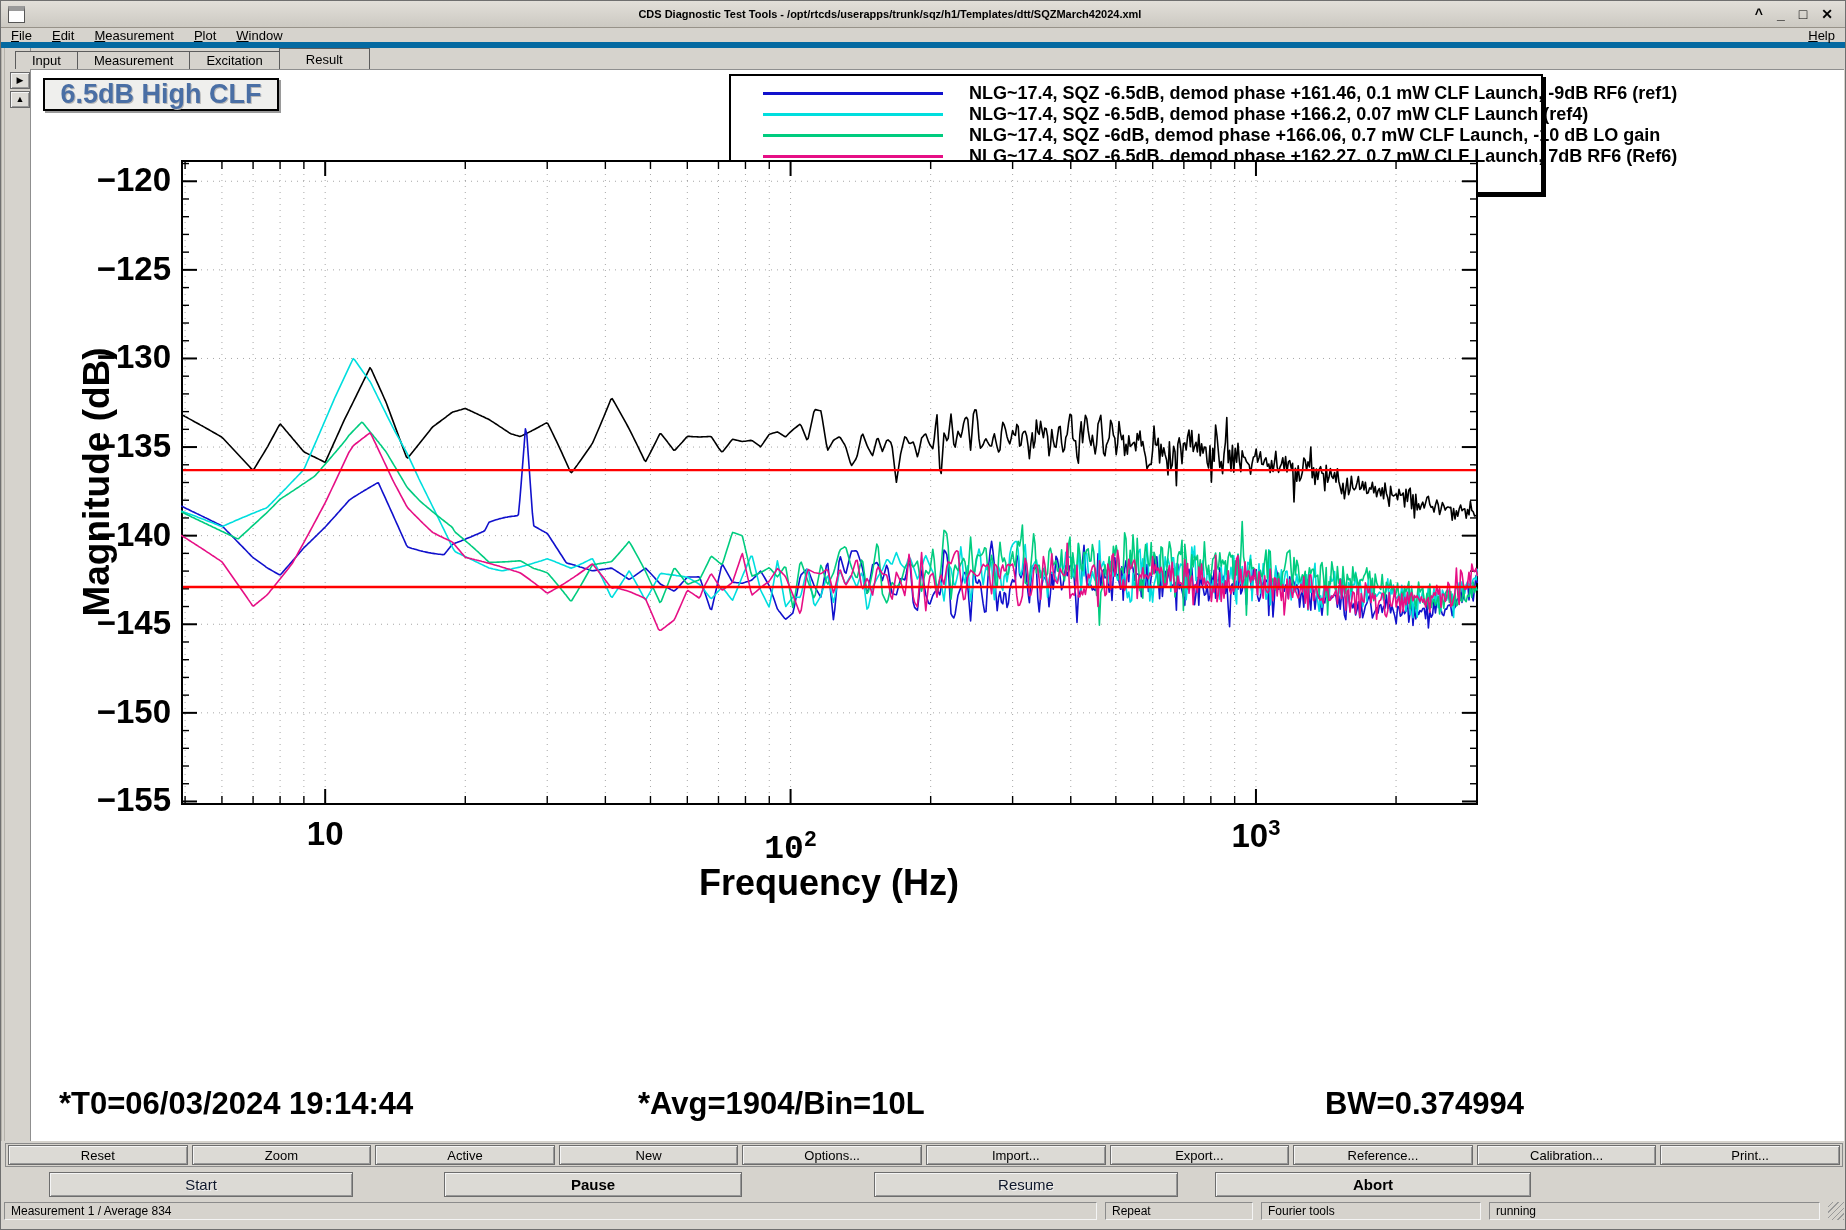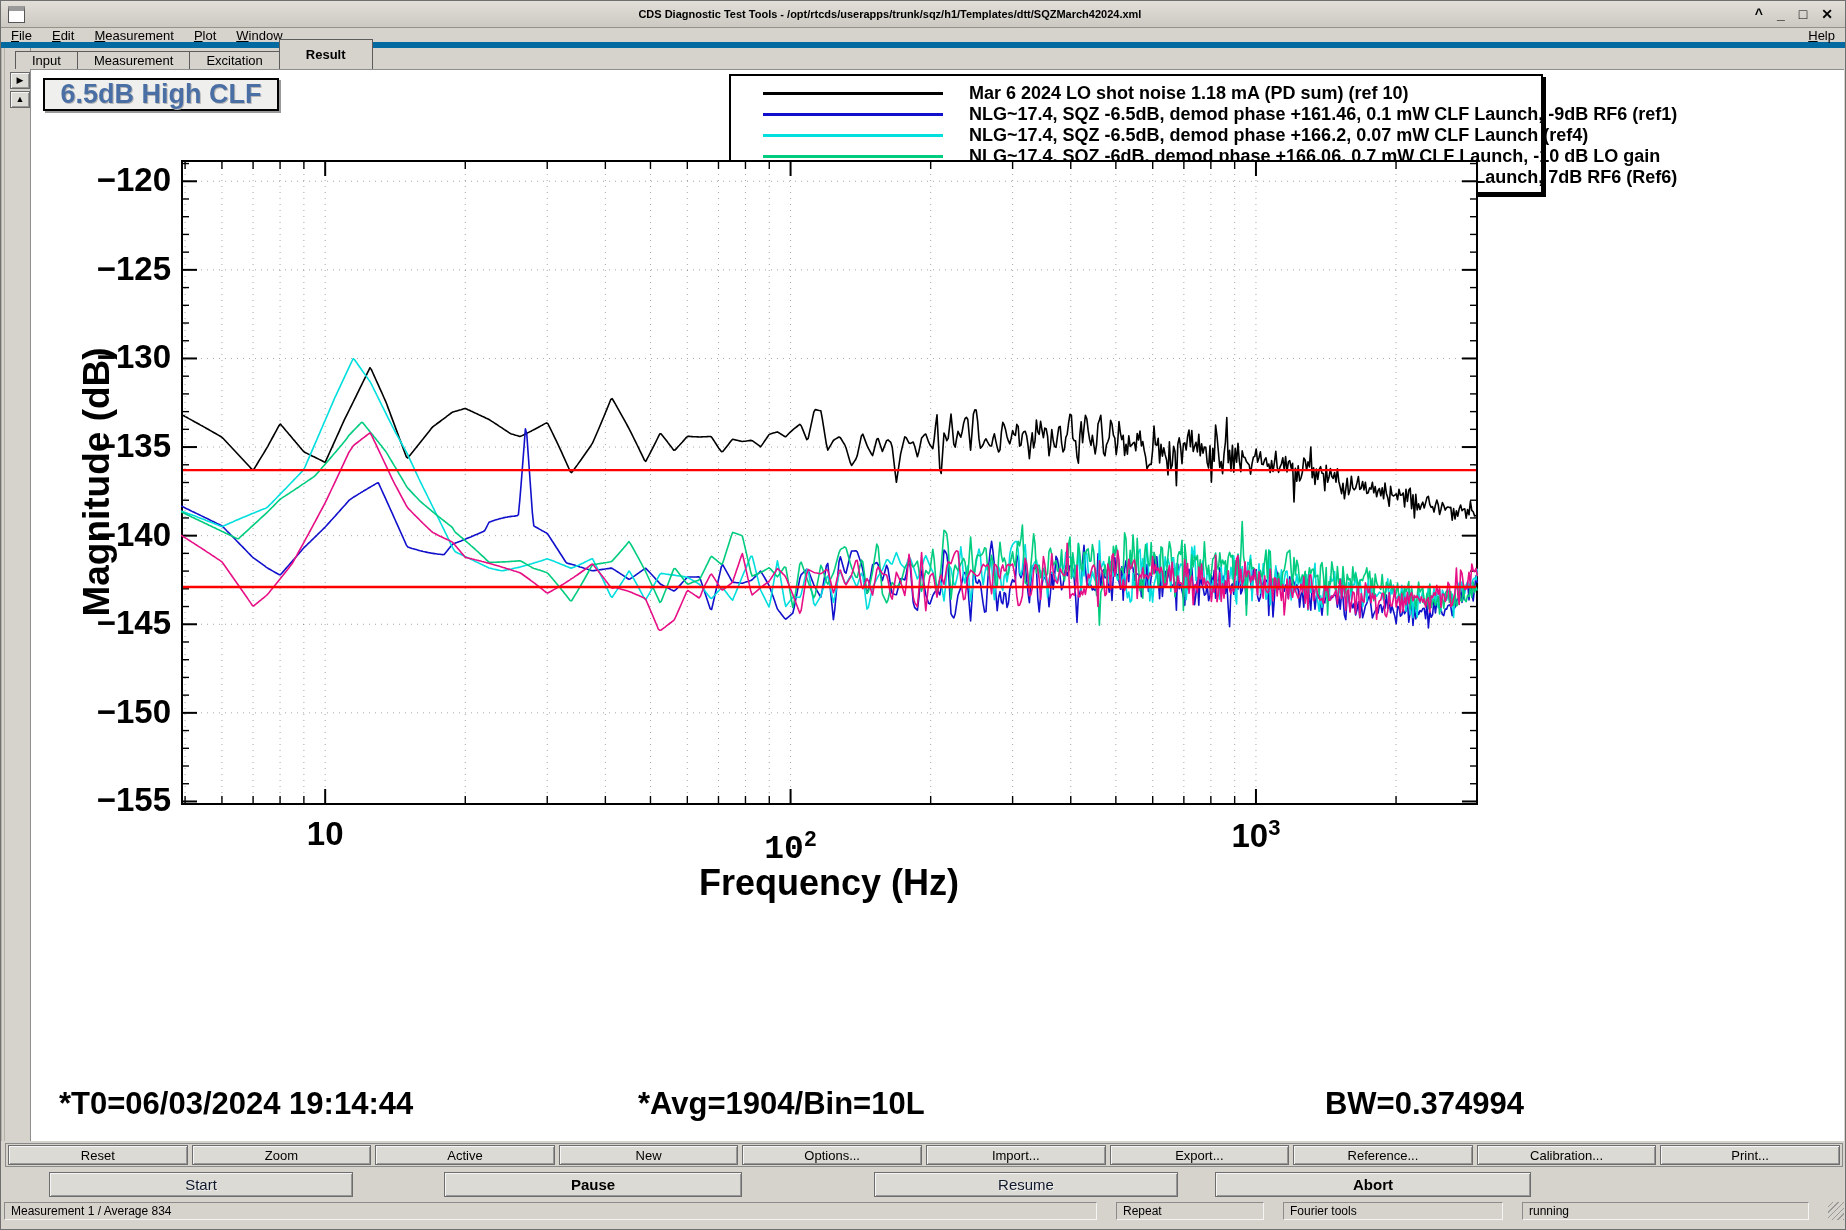--- a/index.html
+++ b/index.html
@@ -18,21 +18,21 @@
   .win-controls span{cursor:default;line-height:14px;}
   
   .menubar{position:absolute;left:0;top:27px;width:100%;height:20px;
      display:flex;align-items:center;gap:20px;padding:0 10px;font-size:13px;
      background:#d6d3cd;border-bottom:6px solid #0369a1;}
   .menu-help{margin-left:auto;}
   
   .tabbar{position:absolute;left:14px;top:47px;height:21px;display:flex;align-items:flex-end;z-index:3;}
   .tab{height:18px;padding:0 16px;background:#d6d3cd;border:1px solid #5c5c5c;border-bottom:none;
      font-size:13px;display:flex;align-items:center;margin-right:-1px;}
-  .tab.active{height:30px;z-index:4;padding:1px 26px;font-weight:bold;}
+  .tab.active{height:21px;z-index:4;padding:1px 26px;}
   
   .leftstrip{position:absolute;left:0;top:47px;width:30px;height:1093px;background:#d6d3cd;
      border-right:1px solid #8f8f8f;border-left:4px double #b5b2ab;z-index:2;}
   .padbtn{position:absolute;left:5px;width:20px;height:17px;background:#dcdad5;
      border:1px solid #6a6a6a;box-shadow:inset 1px 1px 0 #f5f5f5, inset -1px -1px 0 #979797;
      display:flex;align-items:center;justify-content:center;font-size:9px;line-height:9px;}
   
   .page{position:absolute;left:30px;top:68px;width:1813px;height:1072px;background:#fff;
      border-top:1px solid #8f8f8f;}
   .pad-label{position:absolute;left:12px;top:8px;width:236px;height:33px;background:#efefed;
@@ -56,21 +56,21 @@
   .toolrow{position:absolute;left:4px;top:1142px;width:1838px;height:24px;display:flex;
      border:1px solid #8a8a8a;background:#d6d3cd;z-index:5;}
   .toolbtn{flex:1;margin:1px 2px;background:#dcdad5;border:1px solid #6d6d6d;
      box-shadow:inset 1px 1px 0 #f5f5f5, inset -1px -1px 0 #979797;
      font-size:13px;display:flex;align-items:center;justify-content:center;cursor:default;}
   .runbtn{position:absolute;top:1171px;height:25px;background:#dcdad5;border:1px solid #6d6d6d;
      box-shadow:inset 1px 1px 0 #f5f5f5, inset -1px -1px 0 #979797;
      display:flex;align-items:center;justify-content:center;font-size:15px;cursor:default;}
   .runbtn.enabled{font-weight:bold;}
   .runbtn.disabled{color:#0f172a;text-shadow:1px 1px 0 #f2f2f2;}
-  .statusbar{position:absolute;left:3px;top:1201px;width:1840px;height:18px;display:flex;gap:19px;z-index:5;}
+  .statusbar{position:absolute;left:3px;top:1201px;width:1840px;height:18px;display:flex;gap:8px;z-index:5;}
   .scell{background:#d6d3cd;border:1px solid;border-color:#8b8b8b #f4f4f4 #f4f4f4 #8b8b8b;
      font-size:12px;display:flex;align-items:center;padding:0 6px;white-space:nowrap;overflow:hidden;}
   .grip{flex:none;width:16px;background:
      repeating-linear-gradient(135deg,#d6d3cd 0 3px,#9a9a9a 3px 4px);}
 </style>
 </head>
 <body>
 
 <div class="win">
 
@@ -108,24 +108,20 @@
     <div class="padbtn" style="top:43px">
         <span>▲</span>
       </div>
   </div>
 
   <div class="page">
     <div class="pad-label">
         <span>6.5dB High CLF</span>
       </div>
     <div class="legend">
-        <div class="legend-row">
-          <span class="legend-line" style="background: rgb(0, 0, 0);"></span>
-          <span class="legend-text">Mar 6 2024 LO shot noise 1.18 mA (PD sum) (ref 10)</span>
-        </div>
         <div class="legend-row">
           <span class="legend-line" style="background: rgb(17, 17, 204);"></span>
           <span class="legend-text">NLG~17.4, SQZ -6.5dB, demod phase +161.46, 0.1 mW CLF Launch, -9dB RF6 (ref1)</span>
         </div>
         <div class="legend-row">
           <span class="legend-line" style="background: rgb(0, 222, 222);"></span>
           <span class="legend-text">NLG~17.4, SQZ -6.5dB, demod phase +166.2, 0.07 mW CLF Launch (ref4)</span>
         </div>
         <div class="legend-row">
           <span class="legend-line" style="background: rgb(0, 204, 127);"></span>

